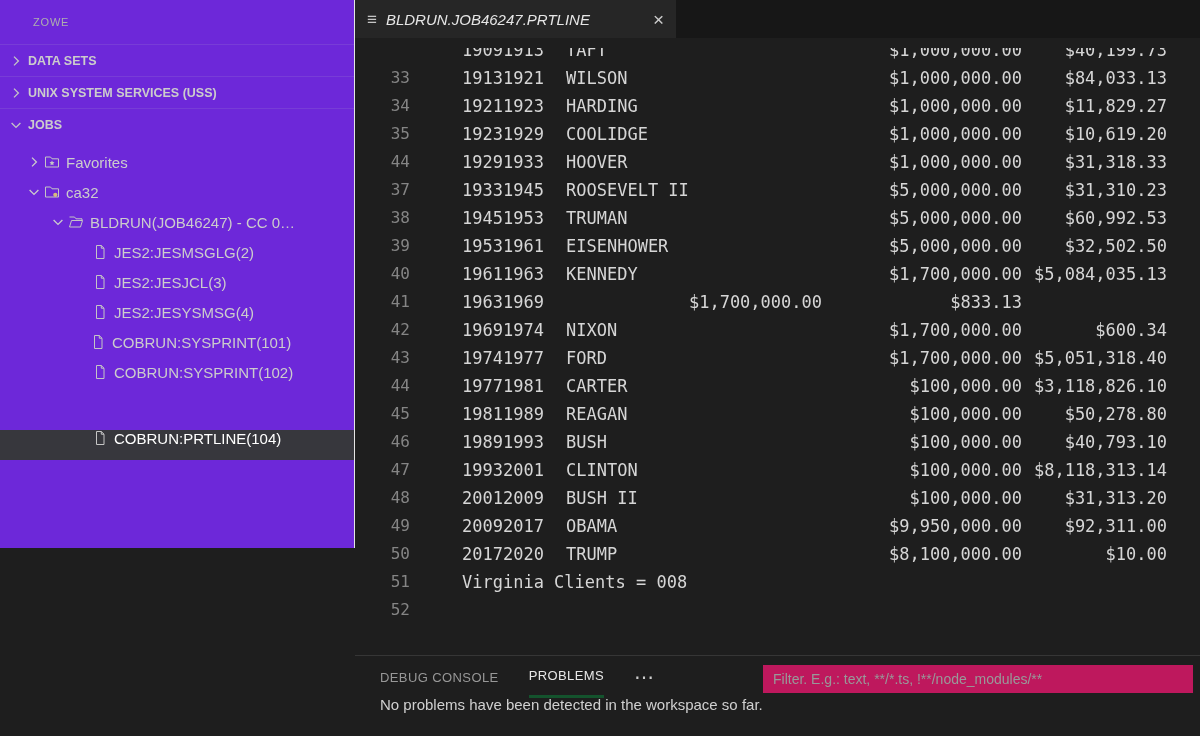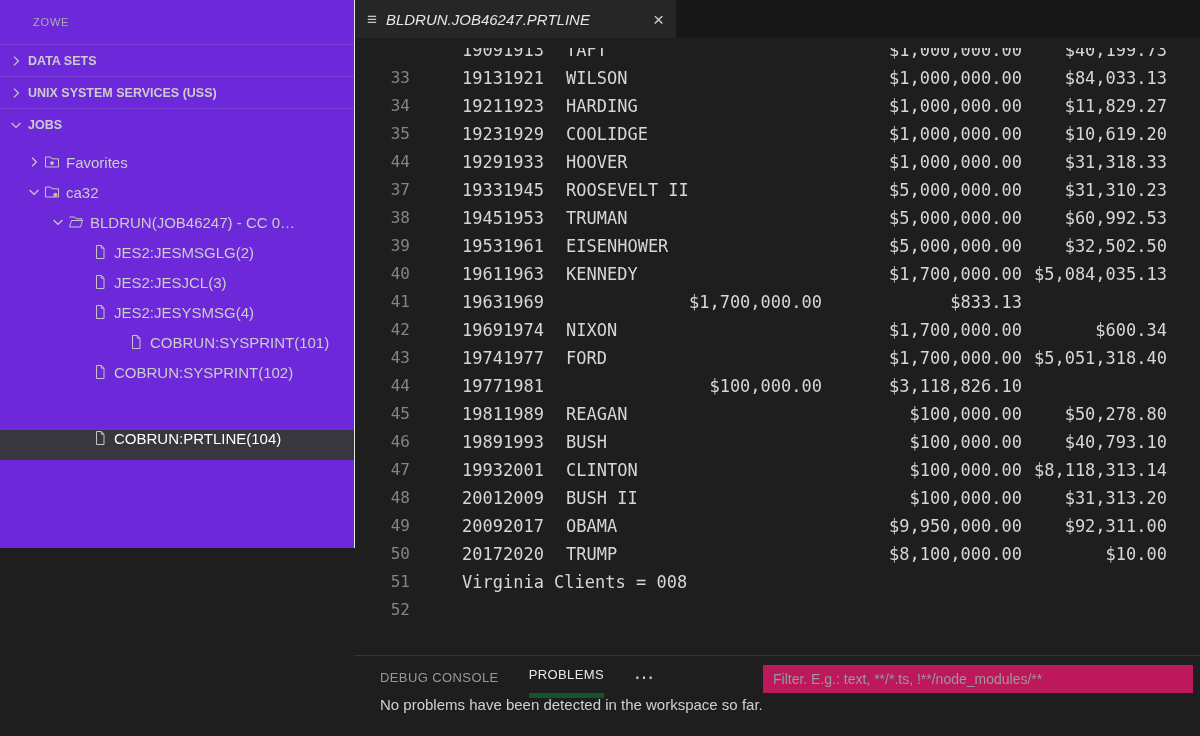--- a/index.html
+++ b/index.html
@@ -50,21 +50,21 @@
   .lcontent .amt1, .lcontent .amt2 { text-align:right; }
   .lcontent .full { grid-column:1 / -1; }
 
   
   .panel { position:absolute; left:355px; right:0; bottom:0; height:81px;
            background:#1e1e1e; border-top:1px solid rgba(128,128,128,0.25); }
   .panel-tabs { display:flex; align-items:stretch; height:42px; padding-left:25px;
                 gap:30px; }
   .panel-tab { display:flex; align-items:center; font-size:13px;
                letter-spacing:.4px; color:#989898; cursor:pointer; }
-  .panel-tab.active { color:#e7e7e7; border-bottom:5px solid #14532d; }
+  .panel-tab.active { color:#e7e7e7; border-bottom:3px solid #14532d; }
   .more-icon { display:flex; align-items:center; color:#cccccc; font-size:20px;
                cursor:pointer; }
   .filter-input { position:absolute; right:7px; top:9px; width:430px; height:28px;
                   background:#be185d; border:none; outline:none; color:#dddddd;
                   padding:0 10px; font-size:14px;
                   font-family:"Liberation Sans", sans-serif; }
   .filter-input::placeholder { color:#999999; }
   .panel-message { position:absolute; left:25px; top:40px; font-size:15px;
                    color:#d0d0d0; }
 </style>
@@ -165,21 +165,21 @@
       <div class="tree-item" style="padding-left: 74px;">
         <span class="twistie"></span>
         <span class="icon">
           <svg width="16" height="16" viewBox="0 0 16 16">
             <path d="M4.5 1.5h4.8l2.7 2.7v10.3h-7.5z" fill="none" stroke="currentColor" stroke-width="1"></path>
             <path d="M9.3 1.5v2.7h2.7" fill="none" stroke="currentColor" stroke-width="1"></path>
           </svg>
         </span>
         <span class="tree-label">JES2:JESYSMSG(4)</span>
       </div>
-      <div class="tree-item" style="padding-left: 110px;">
+      <div class="tree-item" style="padding-left: 72px;">
         <span class="twistie"></span>
         <span class="icon">
           <svg width="16" height="16" viewBox="0 0 16 16">
             <path d="M4.5 1.5h4.8l2.7 2.7v10.3h-7.5z" fill="none" stroke="currentColor" stroke-width="1"></path>
             <path d="M9.3 1.5v2.7h2.7" fill="none" stroke="currentColor" stroke-width="1"></path>
           </svg>
         </span>
         <span class="tree-label">COBRUN:SYSPRINT(101)</span>
       </div>
       <div class="tree-item" style="padding-left: 74px;">
@@ -283,21 +283,21 @@
         </div>
         <div class="eline">
           <div class="eline-inner">
             <span class="lnum">43</span>
             <div class="lcontent"><span class="years">19741977</span><span class="name">FORD</span><span class="amt1">$1,700,000.00</span><span class="amt2">$5,051,318.40</span></div>
           </div>
         </div>
         <div class="eline">
           <div class="eline-inner">
             <span class="lnum">44</span>
-            <div class="lcontent"><span class="years">19771981</span><span class="amt1">$100,000.00</span><span class="amt2">$3,118,826.10</span></div>
+            <div class="lcontent"><span class="years">19771981</span><span class="name">CARTER</span><span class="amt1">$100,000.00</span><span class="amt2">$3,118,826.10</span></div>
           </div>
         </div>
         <div class="eline">
           <div class="eline-inner">
             <span class="lnum">45</span>
             <div class="lcontent"><span class="years">19811989</span><span class="name">REAGAN</span><span class="amt1">$100,000.00</span><span class="amt2">$50,278.80</span></div>
           </div>
         </div>
         <div class="eline">
           <div class="eline-inner">

